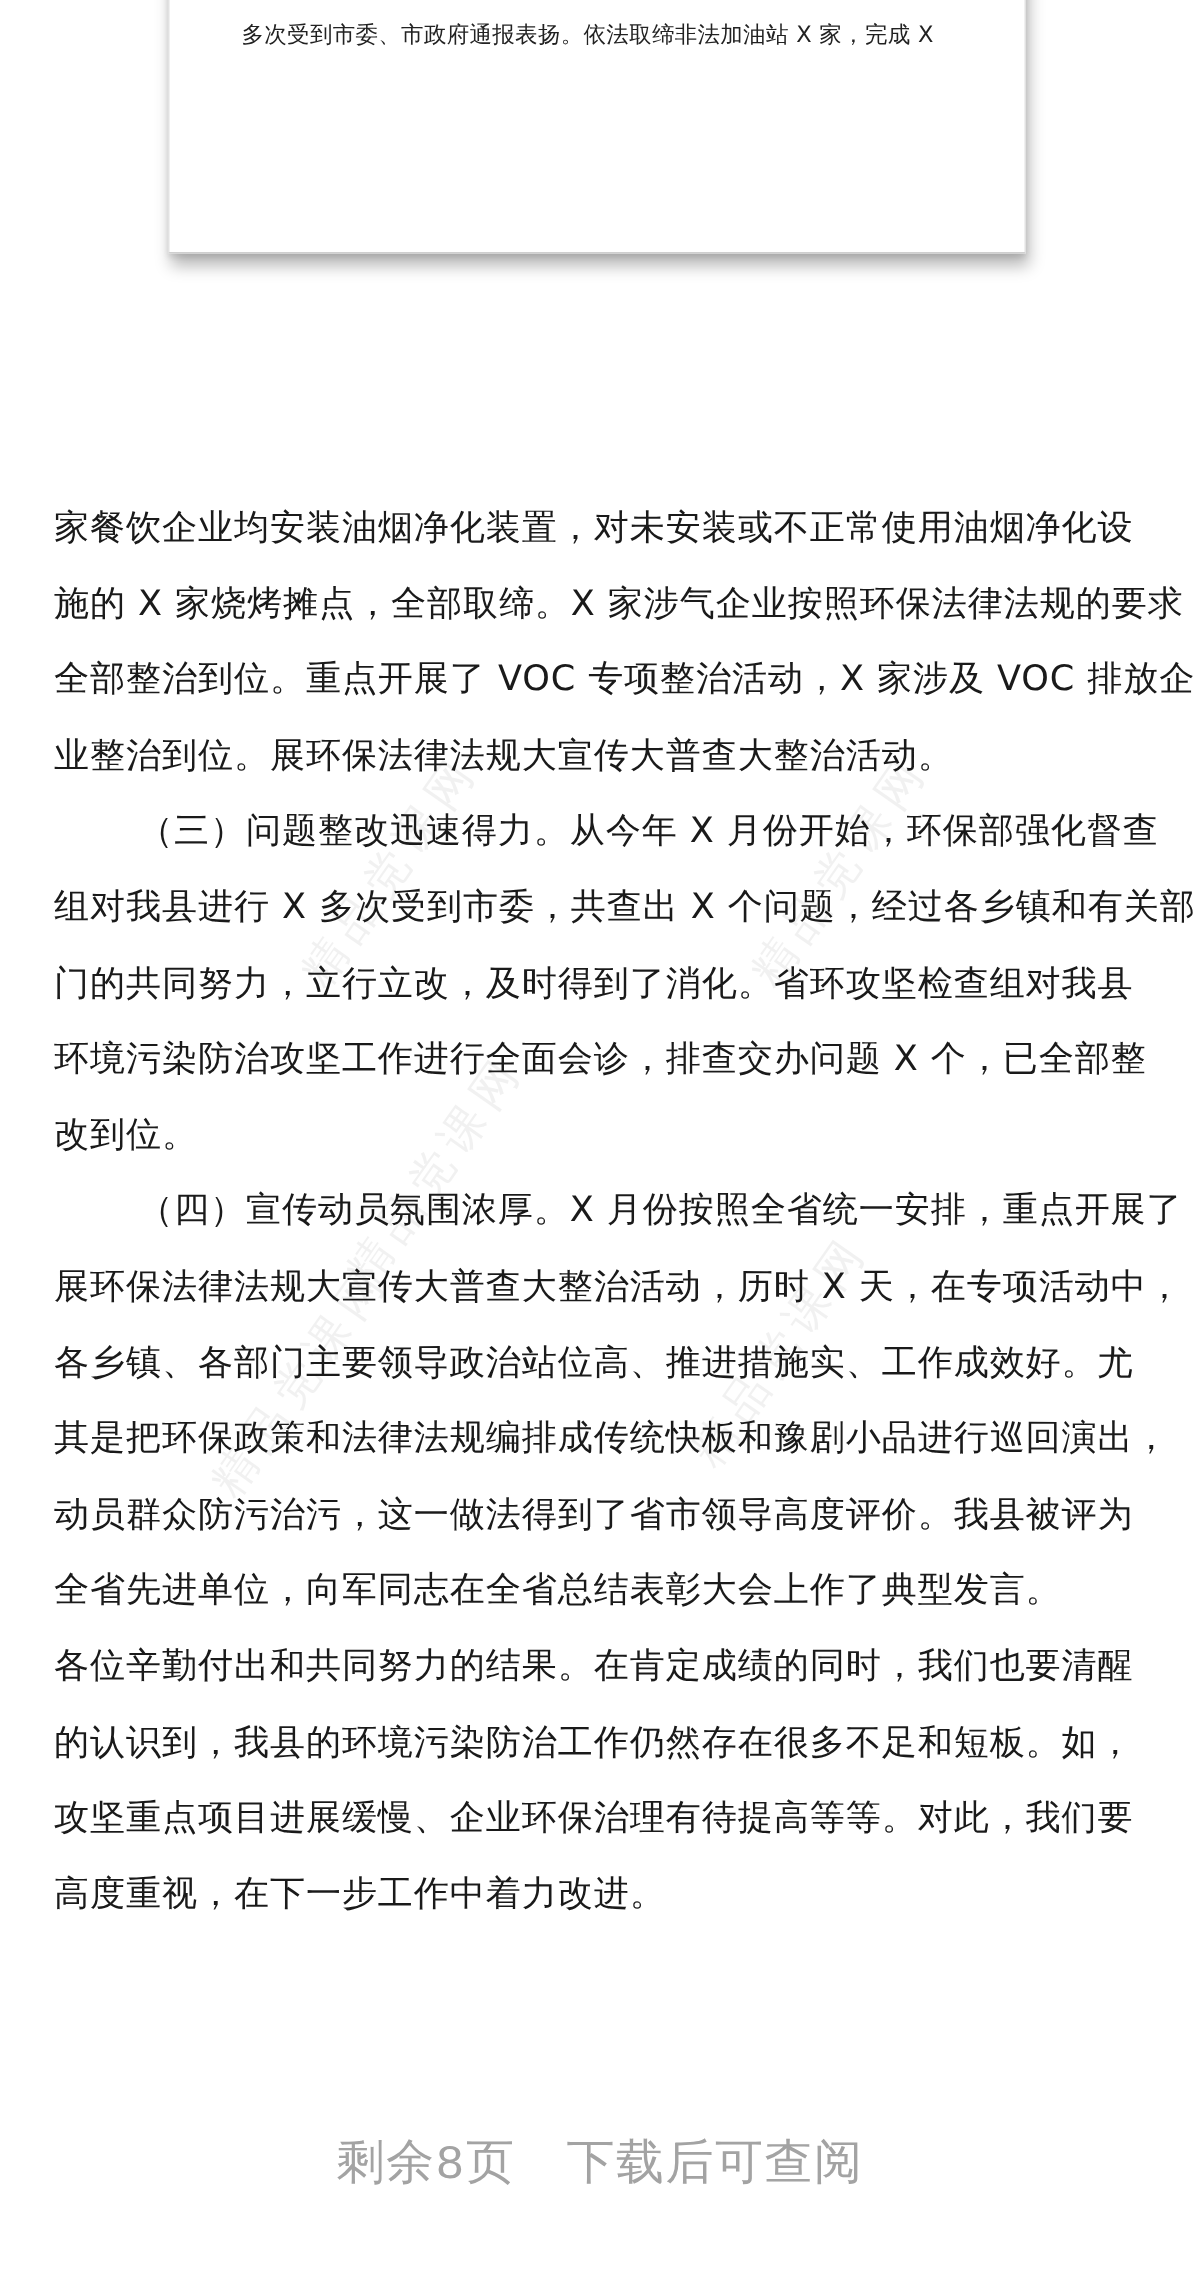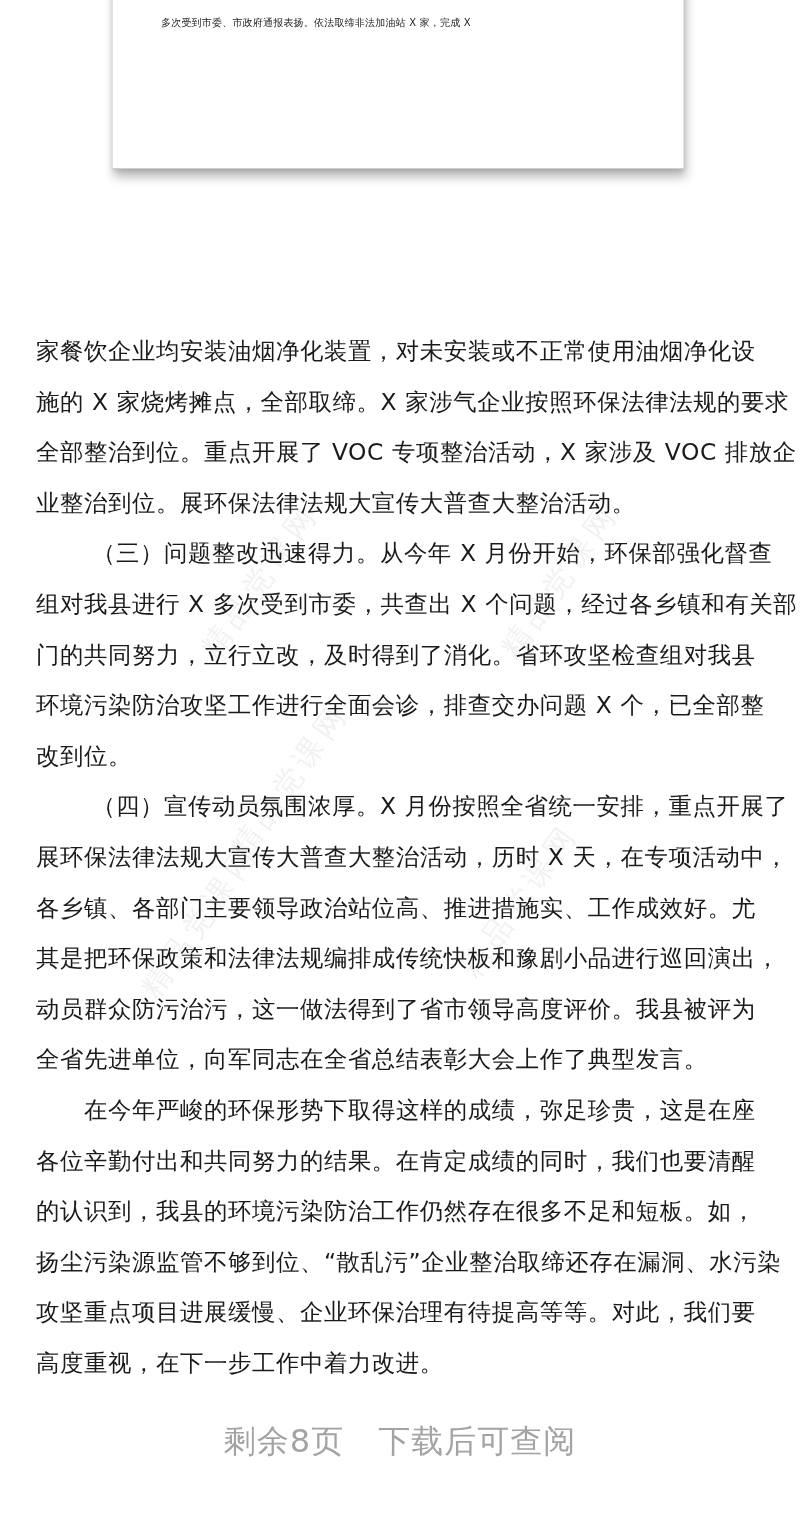--- a/index.html
+++ b/index.html
@@ -24,21 +24,21 @@
     background: #ffffff;
     border-left: 1px solid #e2e2e2;
     border-right: 1px solid #e2e2e2;
     border-bottom: 1px solid #cfcfcf;
     box-shadow: 2px 8px 10px rgba(0,0,0,0.28), 0 2px 4px rgba(0,0,0,0.10);
   }
   .preview-line {
     position: absolute;
     left: 48px;
     right: 40px;
-    font-size: 10px;
+    font-size: 15px;
     line-height: 18px;
     color: #222;
     white-space: nowrap;
     letter-spacing: 0.2px;
   }
   .preview-line.l1 { top: 34px; }
   .preview-line.l2 { top: 66px; }
 
   .doc-body {
     position: absolute;
@@ -70,21 +70,21 @@
   .more-pages {
     position: absolute;
     left: 0;
     width: 800px;
     top: 1420px;
     text-align: center;
     font-size: 32px;
     color: #a3a3a3;
     letter-spacing: 1px;
   }
-  .more-pages span { cursor: pointer; }
+  .more-pages span { cursor: pointer; font-family: Liberation Mono, monospace; }
   .more-pages .gap { display: inline-block; width: 34px; }
 </style>
 </head>
 <body>
 
 <div class="preview-card">
   <div class="preview-line l1">多次受到市委、市政府通报表扬。依法取缔非法加油站 X 家，完成 X</div>
 </div>
 
 <div class="watermark" style="left:170px; top:560px;">精品党课网</div>
@@ -113,24 +113,22 @@
   <div>
     <div class="doc-line indent" style="padding-left:56px;">（四）宣传动员氛围浓厚。X 月份按照全省统一安排，重点开展了</div>
     <div class="doc-line">展环保法律法规大宣传大普查大整治活动，历时 X 天，在专项活动中，</div>
     <div class="doc-line">各乡镇、各部门主要领导政治站位高、推进措施实、工作成效好。尤</div>
     <div class="doc-line">其是把环保政策和法律法规编排成传统快板和豫剧小品进行巡回演出，</div>
     <div class="doc-line">动员群众防污治污，这一做法得到了省市领导高度评价。我县被评为</div>
     <div class="doc-line">全省先进单位，向军同志在全省总结表彰大会上作了典型发言。</div>
   </div>
 
   <div>
-    <div class="doc-line indent">在今年严峻的环保形势下取得这样的成绩，弥足珍贵，这是在座</div>
     <div class="doc-line">各位辛勤付出和共同努力的结果。在肯定成绩的同时，我们也要清醒</div>
     <div class="doc-line">的认识到，我县的环境污染防治工作仍然存在很多不足和短板。如，</div>
-    <div class="doc-line">扬尘污染源监管不够到位、“散乱污”企业整治取缔还存在漏洞、水污染</div>
     <div class="doc-line">攻坚重点项目进展缓慢、企业环保治理有待提高等等。对此，我们要</div>
     <div class="doc-line">高度重视，在下一步工作中着力改进。</div>
   </div>
 </div>
 
 <div class="more-pages">
   <span>剩余8页</span><span class="gap"></span><span>下载后可查阅</span>
 </div>
 
 </body></html>

